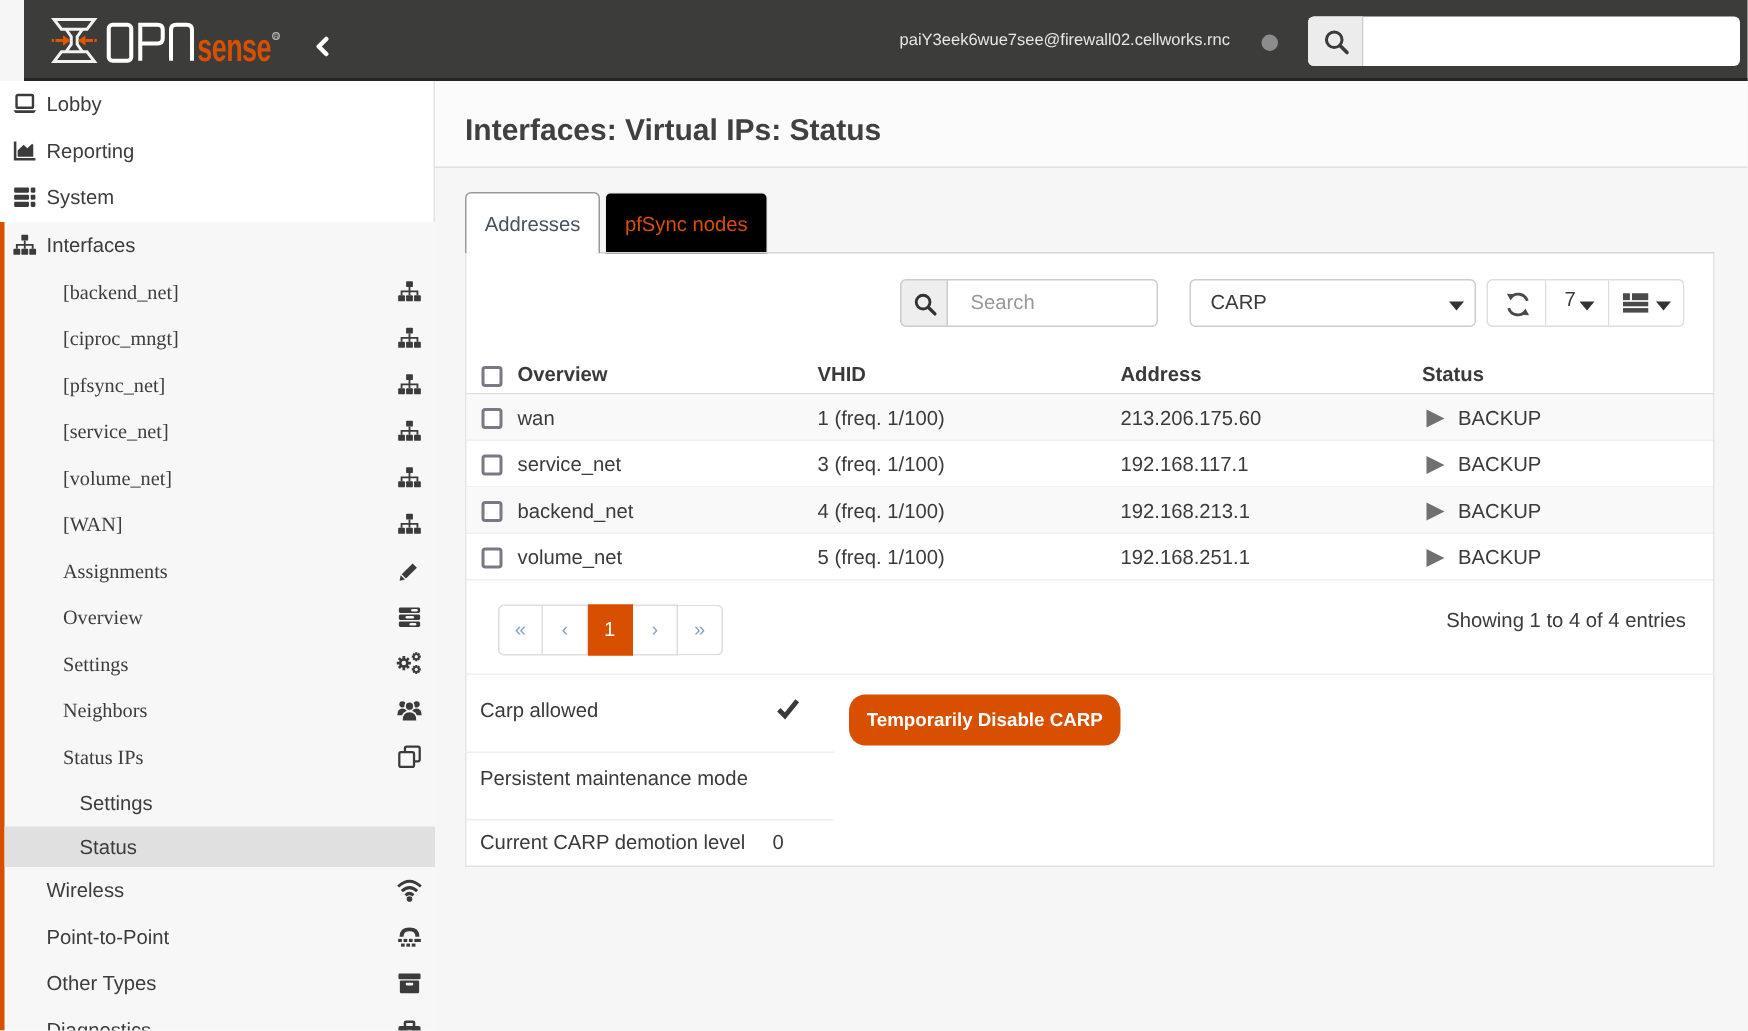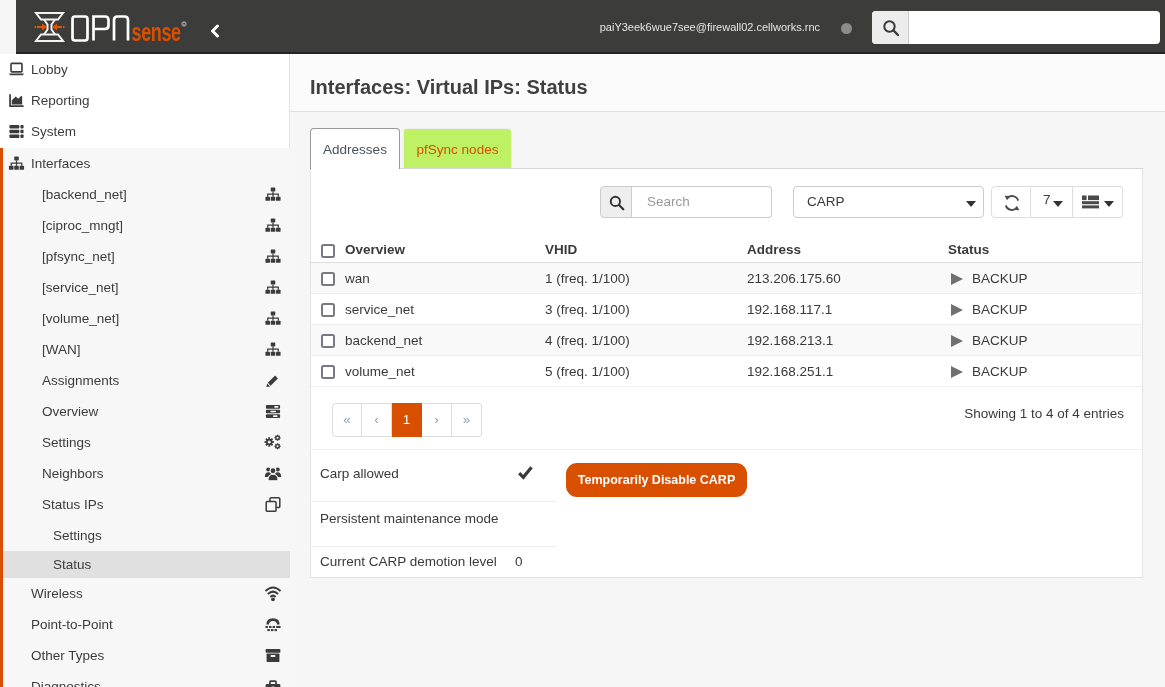--- a/index.html
+++ b/index.html
@@ -13,33 +13,33 @@
 #statusdot { position:absolute; left:825px; top:23px; width:11px; height:11px; border-radius:50%; background:#8c8c8c; }
 #topsearch { position:absolute; left:856px; top:11px; width:288px; height:33px; background:#fff; border-radius:4px; }
 #topsearch .addon { position:absolute; left:0; top:0; width:37px; height:33px; background:#ececec; border-right:1px solid #cccccc; border-radius:4px 0 0 4px; }
 #chev { position:absolute; left:193px; top:24px; }
 
 
 #sidebar { position:absolute; left:0; top:54px; width:290px; height:633px; background:#fff; border-right:1px solid #e4e4e4; }
 #sidegray { position:absolute; left:0; top:94px; width:290px; height:539px; background:#f7f7f7; border-left:3px solid #d94f00; }
 .srow { position:absolute; left:0; width:290px; height:31px; line-height:31px; font-size:13.5px; color:#3c3c3c; }
 .srow .txt1 { position:absolute; left:31px; }
-.srow .txt2 { position:absolute; left:42px; }
+.srow .txt2 { position:absolute; left:42px;font-family:Liberation Serif, serif; }
 .srow .txt3 { position:absolute; left:53px; }
 .licon { position:absolute; left:8px; top:7px; width:17px; height:17px; }
 .ricon { position:absolute; left:264px; top:7px; width:18px; height:17px; }
 #activerow { position:absolute; left:3px; top:497px; width:287px; height:27px; background:#e0e0e0; }
 
 
 #main { position:absolute; left:290px; top:54px; width:875px; height:633px; background:#f6f6f6; }
 #pagehead { position:absolute; left:0; top:0; width:875px; height:58px; background:#fbfbfb; border-bottom:1px solid #e0e0e0; }
 #pagetitle { position:absolute; left:20px; top:22px; font-size:20px; font-weight:bold; color:#404040; }
 #panel { position:absolute; left:20px; top:115px; width:833px; height:409px; background:#fff; border:1px solid #e3e3e3; border-top:none; }
 #tab1 { z-index:3; position:absolute; left:20px; top:74px; width:90px; height:41px; background:#fff; border:1px solid #999; border-bottom:none; border-radius:4px 4px 0 0; text-align:center; line-height:41px; font-size:13.5px; color:#46525c; }
-#tab2 { position:absolute; left:113px; top:74px; width:109px; height:41px; background:#bef264; border:1px solid #ededed; border-bottom:none; border-radius:4px 4px 0 0; text-align:center; line-height:41px; font-size:13.5px; color:#d94f00; }
+#tab2 { position:absolute; left:113px; top:74px; width:109px; height:41px; background:#000000; border:1px solid #ededed; border-bottom:none; border-radius:4px 4px 0 0; text-align:center; line-height:41px; font-size:13.5px; color:#d94f00; }
 #tabline { position:absolute; left:110px; top:114px; width:743px; height:1px; background:#d5d5d5; z-index:2; }
 #searchbox { position:absolute; left:310px; top:132px; width:172px; height:32px; }
 #searchbox .mag { position:absolute; left:0; top:0; width:32px; height:32px; background:#eeeeee; border:1px solid #cccccc; border-radius:4px 0 0 4px; }
 #searchbox .inp { position:absolute; left:32px; top:0; width:140px; height:32px; background:#fff; border:1px solid #cccccc; border-left:none; border-radius:0 4px 4px 0; line-height:30px; font-size:13.5px; color:#999; padding-left:15px; }
 #carpsel { position:absolute; left:503px; top:132px; width:191px; height:32px; background:#fff; border:1px solid #ccc; border-radius:4px; font-size:13.5px; color:#3a3a3a; line-height:30px; padding-left:13px; }
 .caret { position:absolute; right:7px; top:14px; width:0; height:0; border-left:5.5px solid transparent; border-right:5.5px solid transparent; border-top:6px solid #333; }
 .bgrp { position:absolute; top:132px; height:32px; background:#fff; border:1px solid #ddd; }
 
 
 .trow { position:absolute; left:21px; width:831px; height:31px; border-bottom:1px solid #efefef; font-size:13.5px; }

